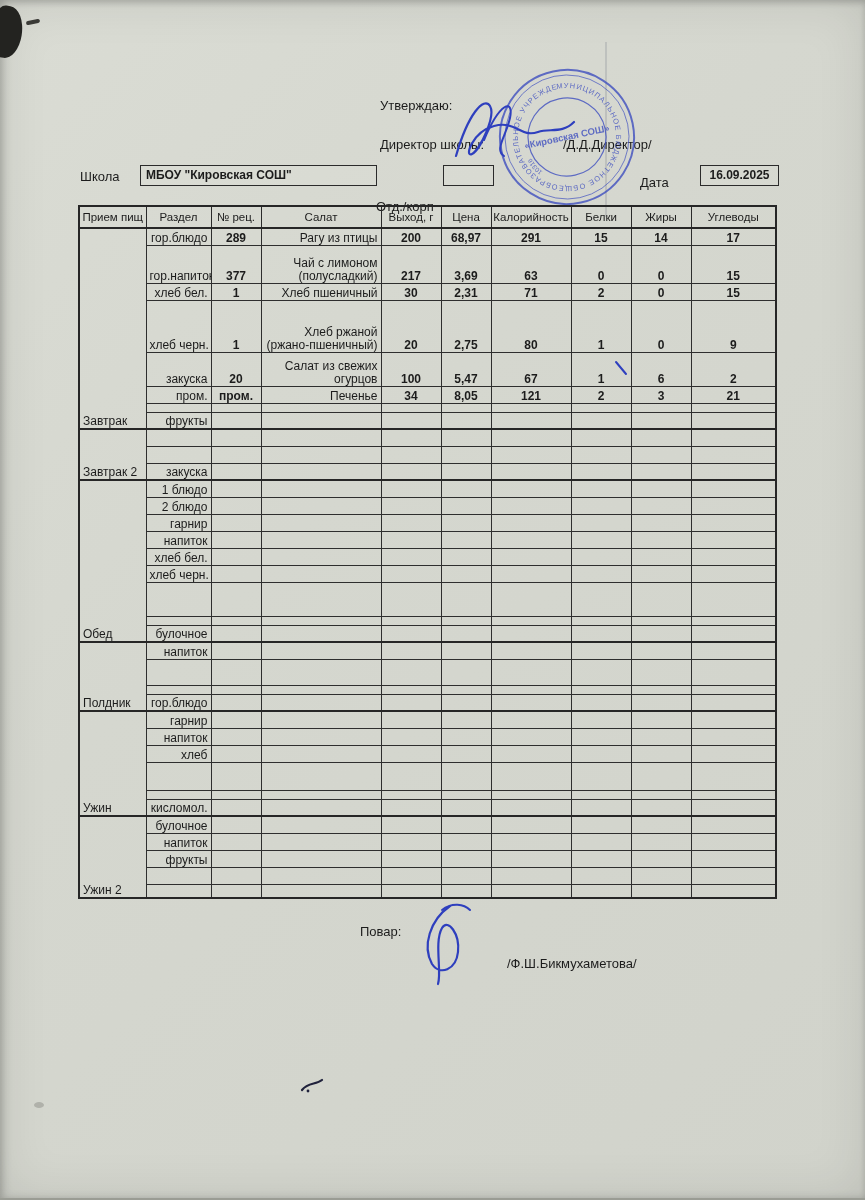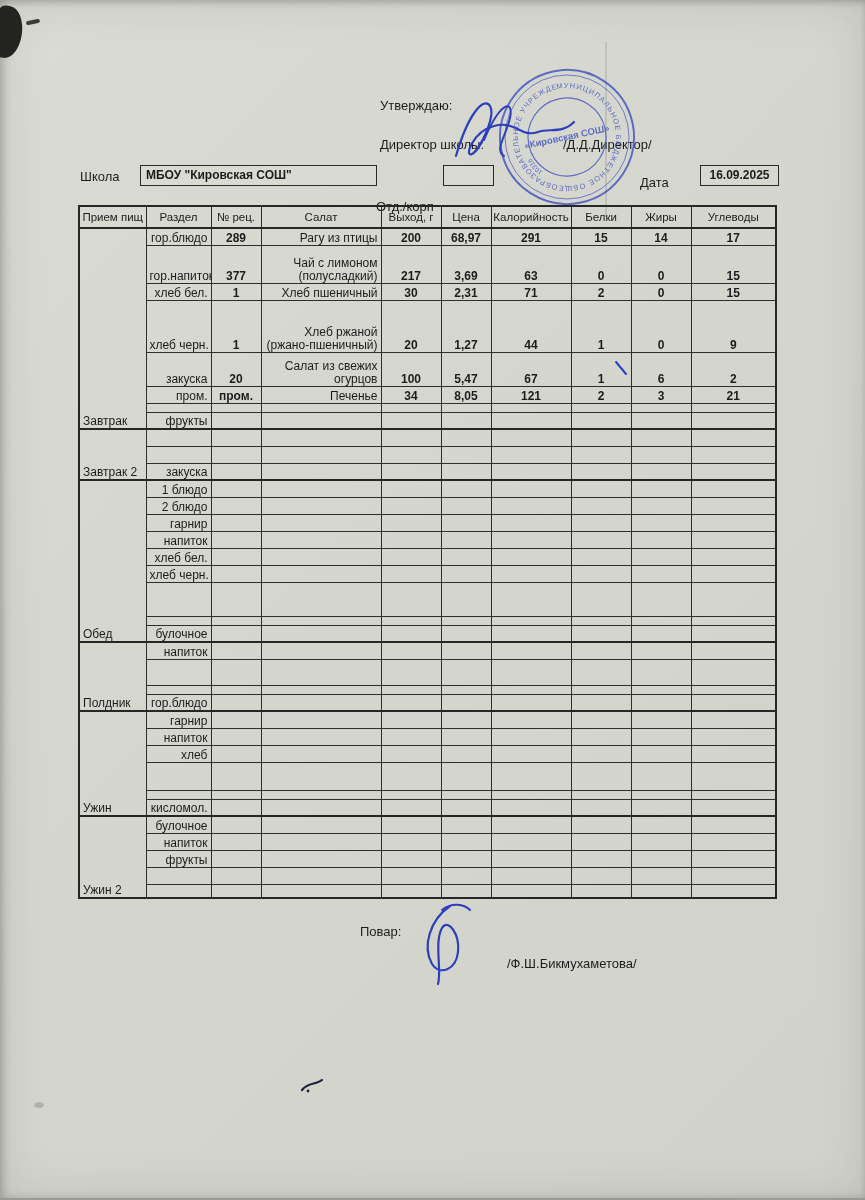--- a/index.html
+++ b/index.html
@@ -148,22 +148,22 @@
           <td class="col-5">71</td>
           <td class="col-6">2</td>
           <td class="col-7">0</td>
           <td class="col-8">15</td>
         </tr>
         <tr style="height: 52px;">
           <td class="col-0">хлеб черн.</td>
           <td class="col-1">1</td>
           <td class="col-2">Хлеб ржаной (ржано-пшеничный)</td>
           <td class="col-3">20</td>
-          <td class="col-4">1,27</td>
-          <td class="col-5">44</td>
+          <td class="col-4">2,75</td>
+          <td class="col-5">80</td>
           <td class="col-6">1</td>
           <td class="col-7">0</td>
           <td class="col-8">9</td>
         </tr>
         <tr style="height: 34px;">
           <td class="col-0">закуска</td>
           <td class="col-1">20</td>
           <td class="col-2">Салат из свежих огурцов</td>
           <td class="col-3">100</td>
           <td class="col-4">5,47</td>

